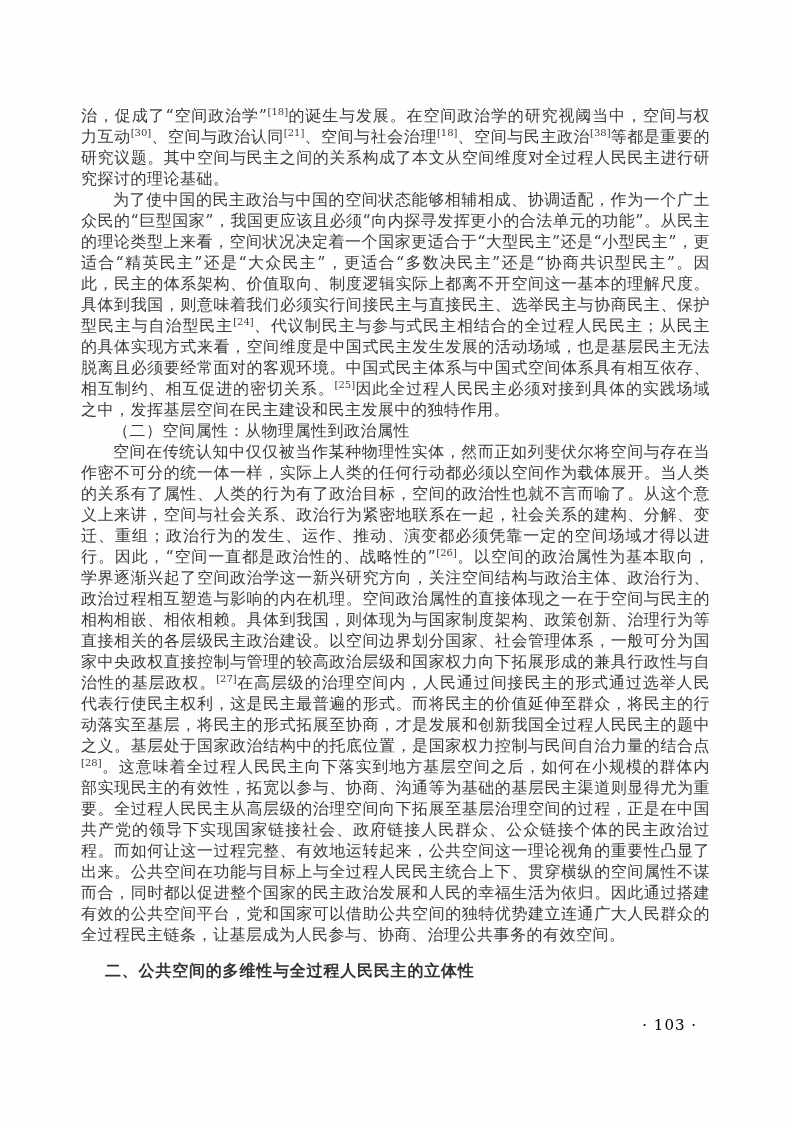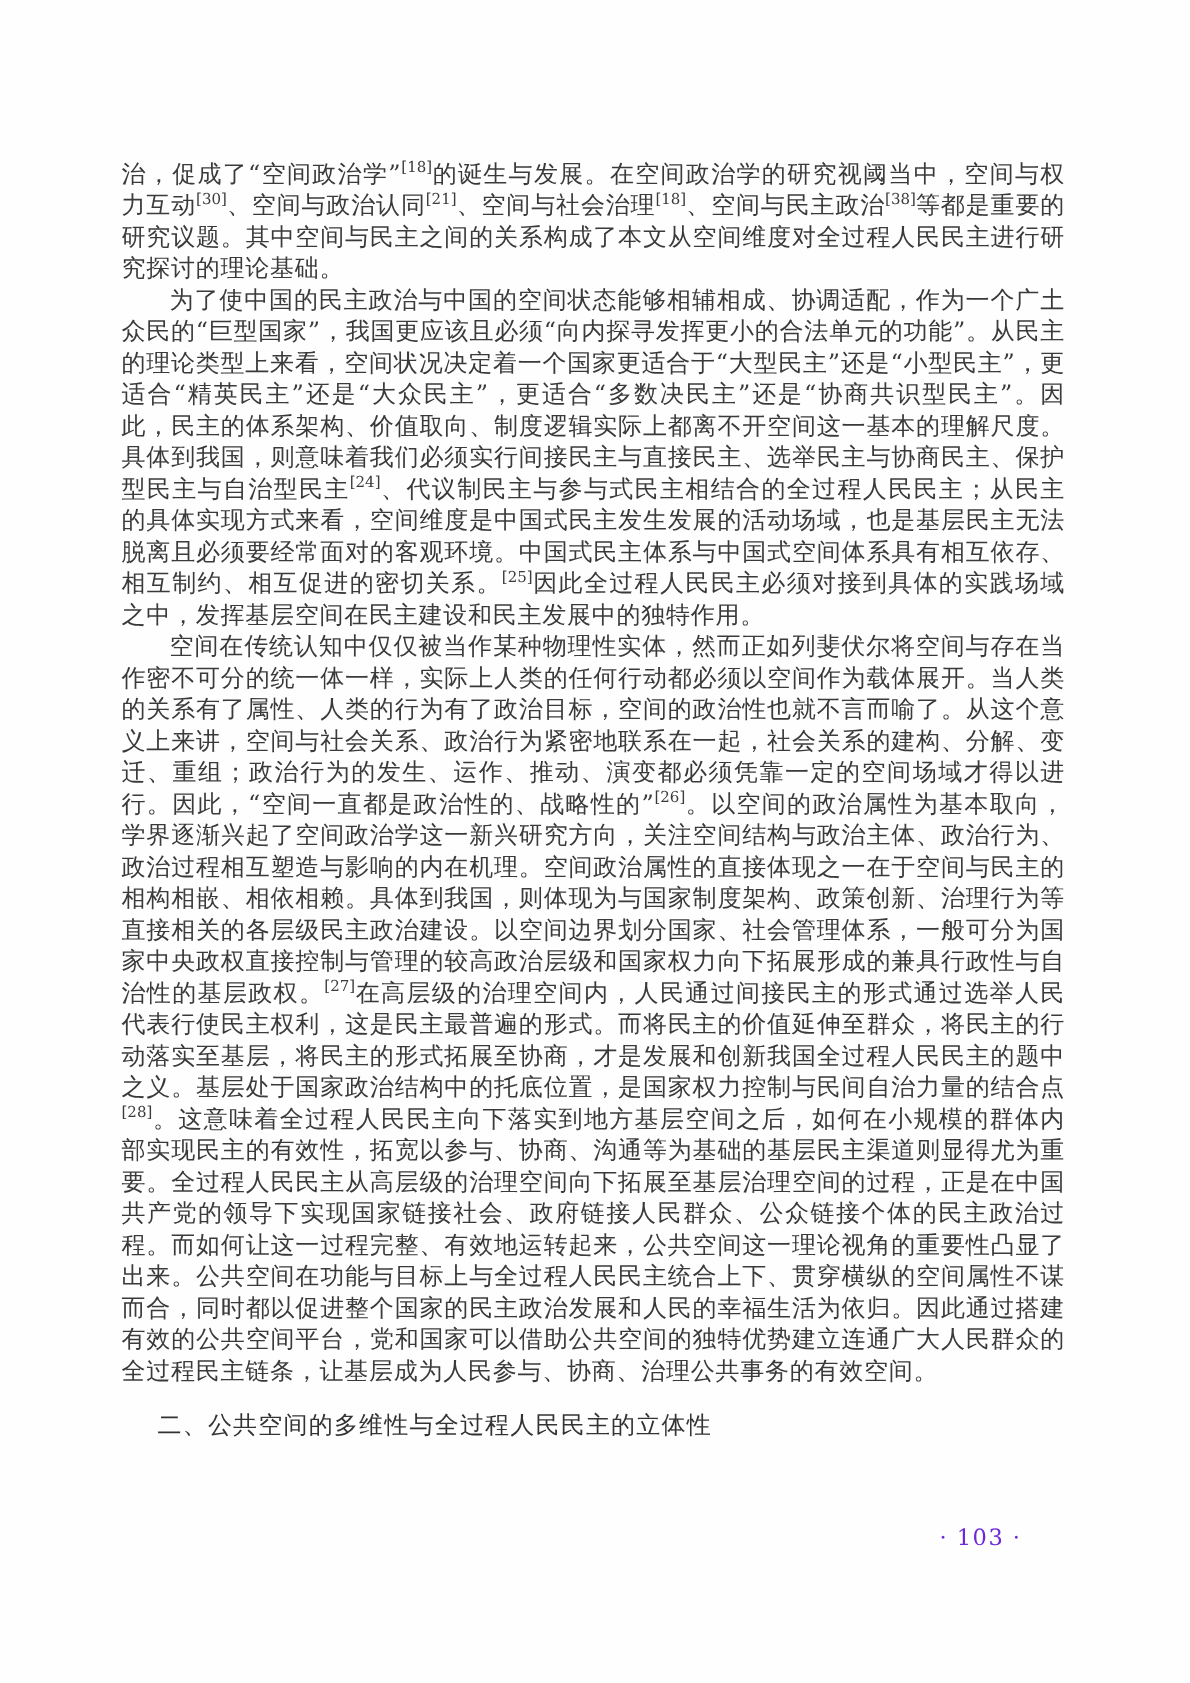--- a/index.html
+++ b/index.html
@@ -21,47 +21,48 @@
     line-height: 21px;
     letter-spacing: 0.5px;
     text-align: justify;
   }
   .text-block p { margin: 0; }
   .indent { text-indent: 2em; }
   .body { font-weight: 400; }
   .subheading { font-weight: 400; }
   .heading {
     font-family: "DejaVu Sans", "Liberation Sans", sans-serif;
-    font-weight: 400;
+    font-weight: 700;
     font-size: 16px;
     color: #333333;
     margin: 15px 0 12px 0 !important;
     text-indent: 1.5em;
     letter-spacing: 0.8px;
     text-align: left;
   }
   sup.fnref {
     font-size: 10px;
     line-height: 0;
     vertical-align: super;
     letter-spacing: 0;
   }
   .page-number {
     position: absolute;
     top: 1016px;
-    right: 112px;
+    right: 96px;
     font-size: 15px;
     letter-spacing: 1px;
-    color: #6d28d9;
+    color: #000000;
   }
 </style>
 </head>
 <body>
 
 <div class="page">
   <div class="text-block">
       <p class="body">治，促成了“空间政治学”<sup class="fnref">[18]</sup>的诞生与发展。在空间政治学的研究视阈当中，空间与权力互动<sup class="fnref">[30]</sup>、空间与政治认同<sup class="fnref">[21]</sup>、空间与社会治理<sup class="fnref">[18]</sup>、空间与民主政治<sup class="fnref">[38]</sup>等都是重要的研究议题。其中空间与民主之间的关系构成了本文从空间维度对全过程人民民主进行研究探讨的理论基础。</p>
       <p class="body indent">为了使中国的民主政治与中国的空间状态能够相辅相成、协调适配，作为一个广土众民的“巨型国家”，我国更应该且必须“向内探寻发挥更小的合法单元的功能”。从民主的理论类型上来看，空间状况决定着一个国家更适合于“大型民主”还是“小型民主”，更适合“精英民主”还是“大众民主”，更适合“多数决民主”还是“协商共识型民主”。因此，民主的体系架构、价值取向、制度逻辑实际上都离不开空间这一基本的理解尺度。具体到我国，则意味着我们必须实行间接民主与直接民主、选举民主与协商民主、保护型民主与自治型民主<sup class="fnref">[24]</sup>、代议制民主与参与式民主相结合的全过程人民民主；从民主的具体实现方式来看，空间维度是中国式民主发生发展的活动场域，也是基层民主无法脱离且必须要经常面对的客观环境。中国式民主体系与中国式空间体系具有相互依存、相互制约、相互促进的密切关系。<sup class="fnref">[25]</sup>因此全过程人民民主必须对接到具体的实践场域之中，发挥基层空间在民主建设和民主发展中的独特作用。</p>
+      <p class="subheading indent">（二）空间属性：从物理属性到政治属性</p>
       <p class="body indent">空间在传统认知中仅仅被当作某种物理性实体，然而正如列斐伏尔将空间与存在当作密不可分的统一体一样，实际上人类的任何行动都必须以空间作为载体展开。当人类的关系有了属性、人类的行为有了政治目标，空间的政治性也就不言而喻了。从这个意义上来讲，空间与社会关系、政治行为紧密地联系在一起，社会关系的建构、分解、变迁、重组；政治行为的发生、运作、推动、演变都必须凭靠一定的空间场域才得以进行。因此，“空间一直都是政治性的、战略性的”<sup class="fnref">[26]</sup>。以空间的政治属性为基本取向，学界逐渐兴起了空间政治学这一新兴研究方向，关注空间结构与政治主体、政治行为、政治过程相互塑造与影响的内在机理。空间政治属性的直接体现之一在于空间与民主的相构相嵌、相依相赖。具体到我国，则体现为与国家制度架构、政策创新、治理行为等直接相关的各层级民主政治建设。以空间边界划分国家、社会管理体系，一般可分为国家中央政权直接控制与管理的较高政治层级和国家权力向下拓展形成的兼具行政性与自治性的基层政权。<sup class="fnref">[27]</sup>在高层级的治理空间内，人民通过间接民主的形式通过选举人民代表行使民主权利，这是民主最普遍的形式。而将民主的价值延伸至群众，将民主的行动落实至基层，将民主的形式拓展至协商，才是发展和创新我国全过程人民民主的题中之义。基层处于国家政治结构中的托底位置，是国家权力控制与民间自治力量的结合点<sup class="fnref">[28]</sup>。这意味着全过程人民民主向下落实到地方基层空间之后，如何在小规模的群体内部实现民主的有效性，拓宽以参与、协商、沟通等为基础的基层民主渠道则显得尤为重要。全过程人民民主从高层级的治理空间向下拓展至基层治理空间的过程，正是在中国共产党的领导下实现国家链接社会、政府链接人民群众、公众链接个体的民主政治过程。而如何让这一过程完整、有效地运转起来，公共空间这一理论视角的重要性凸显了出来。公共空间在功能与目标上与全过程人民民主统合上下、贯穿横纵的空间属性不谋而合，同时都以促进整个国家的民主政治发展和人民的幸福生活为依归。因此通过搭建有效的公共空间平台，党和国家可以借助公共空间的独特优势建立连通广大人民群众的全过程民主链条，让基层成为人民参与、协商、治理公共事务的有效空间。</p>
       <h2 class="heading">二、公共空间的多维性与全过程人民民主的立体性</h2>
     </div>
   <div class="page-number">· 103 ·</div>
 </div>
 
 </body></html>

